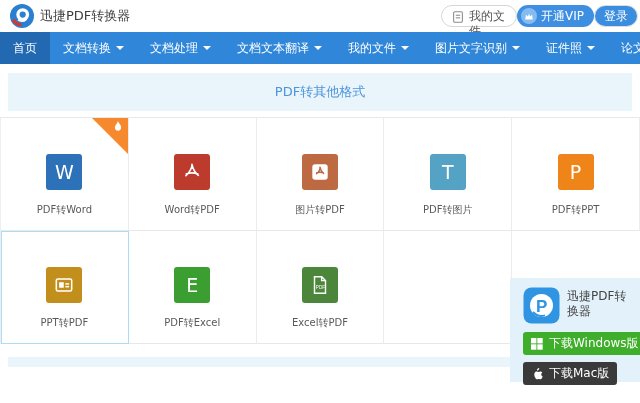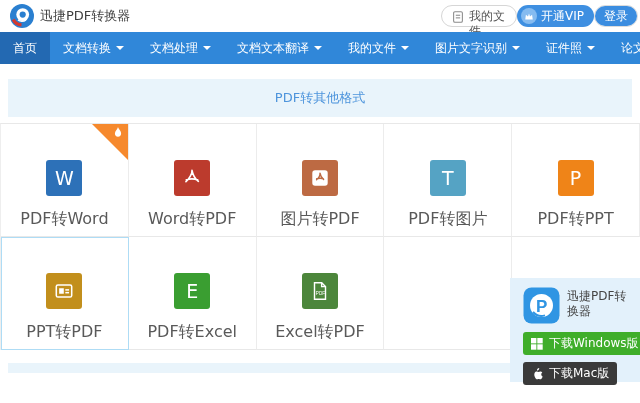--- a/index.html
+++ b/index.html
@@ -27,33 +27,33 @@
   
   .nav { background:#3087d9; color:#fff; position:relative; z-index:3; }
   .nav-row { display:flex; height:31px; align-items:stretch; }
   .nav-row:first-child { height:32px; }
   .nav-item { display:flex; align-items:center; padding:2px 13px; font-size:12px;
               cursor:pointer; position:relative; white-space:nowrap;justify-content:center; }
   .nav-item.active { background:#2369b2; }
   .caret { width:0; height:0; border-left:4px solid transparent; border-right:4px solid transparent;
            border-top:4px solid #fff; margin-left:5px; }
   
-  .banner { margin:15px 8px 6px 8px; height:38px; background:#e9f4fb; color:#4d94dc;
+  .banner { margin:9px 8px 6px 8px; height:38px; background:#e9f4fb; color:#4d94dc;
             font-size:13px; text-align:center; line-height:38px; }
   
   .grid { display:grid; grid-template-columns:repeat(5,1fr); grid-auto-rows:113px;
           border-top:1px solid #e8e8e8; border-left:1px solid #eee; }
   .cell { border-right:1px solid #ececec; border-bottom:1px solid #e8e8e8; position:relative;
           display:flex; flex-direction:column; align-items:center; padding-top:36px; cursor:pointer;
           background:#fff; overflow:hidden; }
   .cell.highlighted { outline:1px solid #aedcf5; outline-offset:-1px; }
   .cell.empty { cursor:default; }
   .tile-icon { width:36px; height:36px; border-radius:3px; display:flex; align-items:center;
                justify-content:center; color:#fff; font-size:19px; }
-  .tile-label { margin-top:13px; font-size:16px; color:#595959; }
+  .tile-label { margin-top:13px; font-size:10px; color:#595959; }
   .ribbon { position:absolute; top:0; right:0; width:0; height:0;
             border-top:36px solid #f6892d; border-left:36px solid transparent; }
   .ribbon svg { position:absolute; left:-16px; top:-34px; }
   
   .widget { position:absolute; top:278px; right:0; width:130px; height:104px;
             background:#e3f1fb; padding:9px 0 0 13px; z-index:5; }
   .widget-head { display:flex; gap:7px; align-items:flex-start; }
   .widget-name { width:68px; font-size:12px; line-height:15px; color:#444; margin-top:2px; }
   .dl-btn { display:flex; align-items:center; gap:6px; height:23px; border-radius:3px;
             color:#fff; font-size:12px; padding:0 8px; cursor:pointer; width:max-content; }

